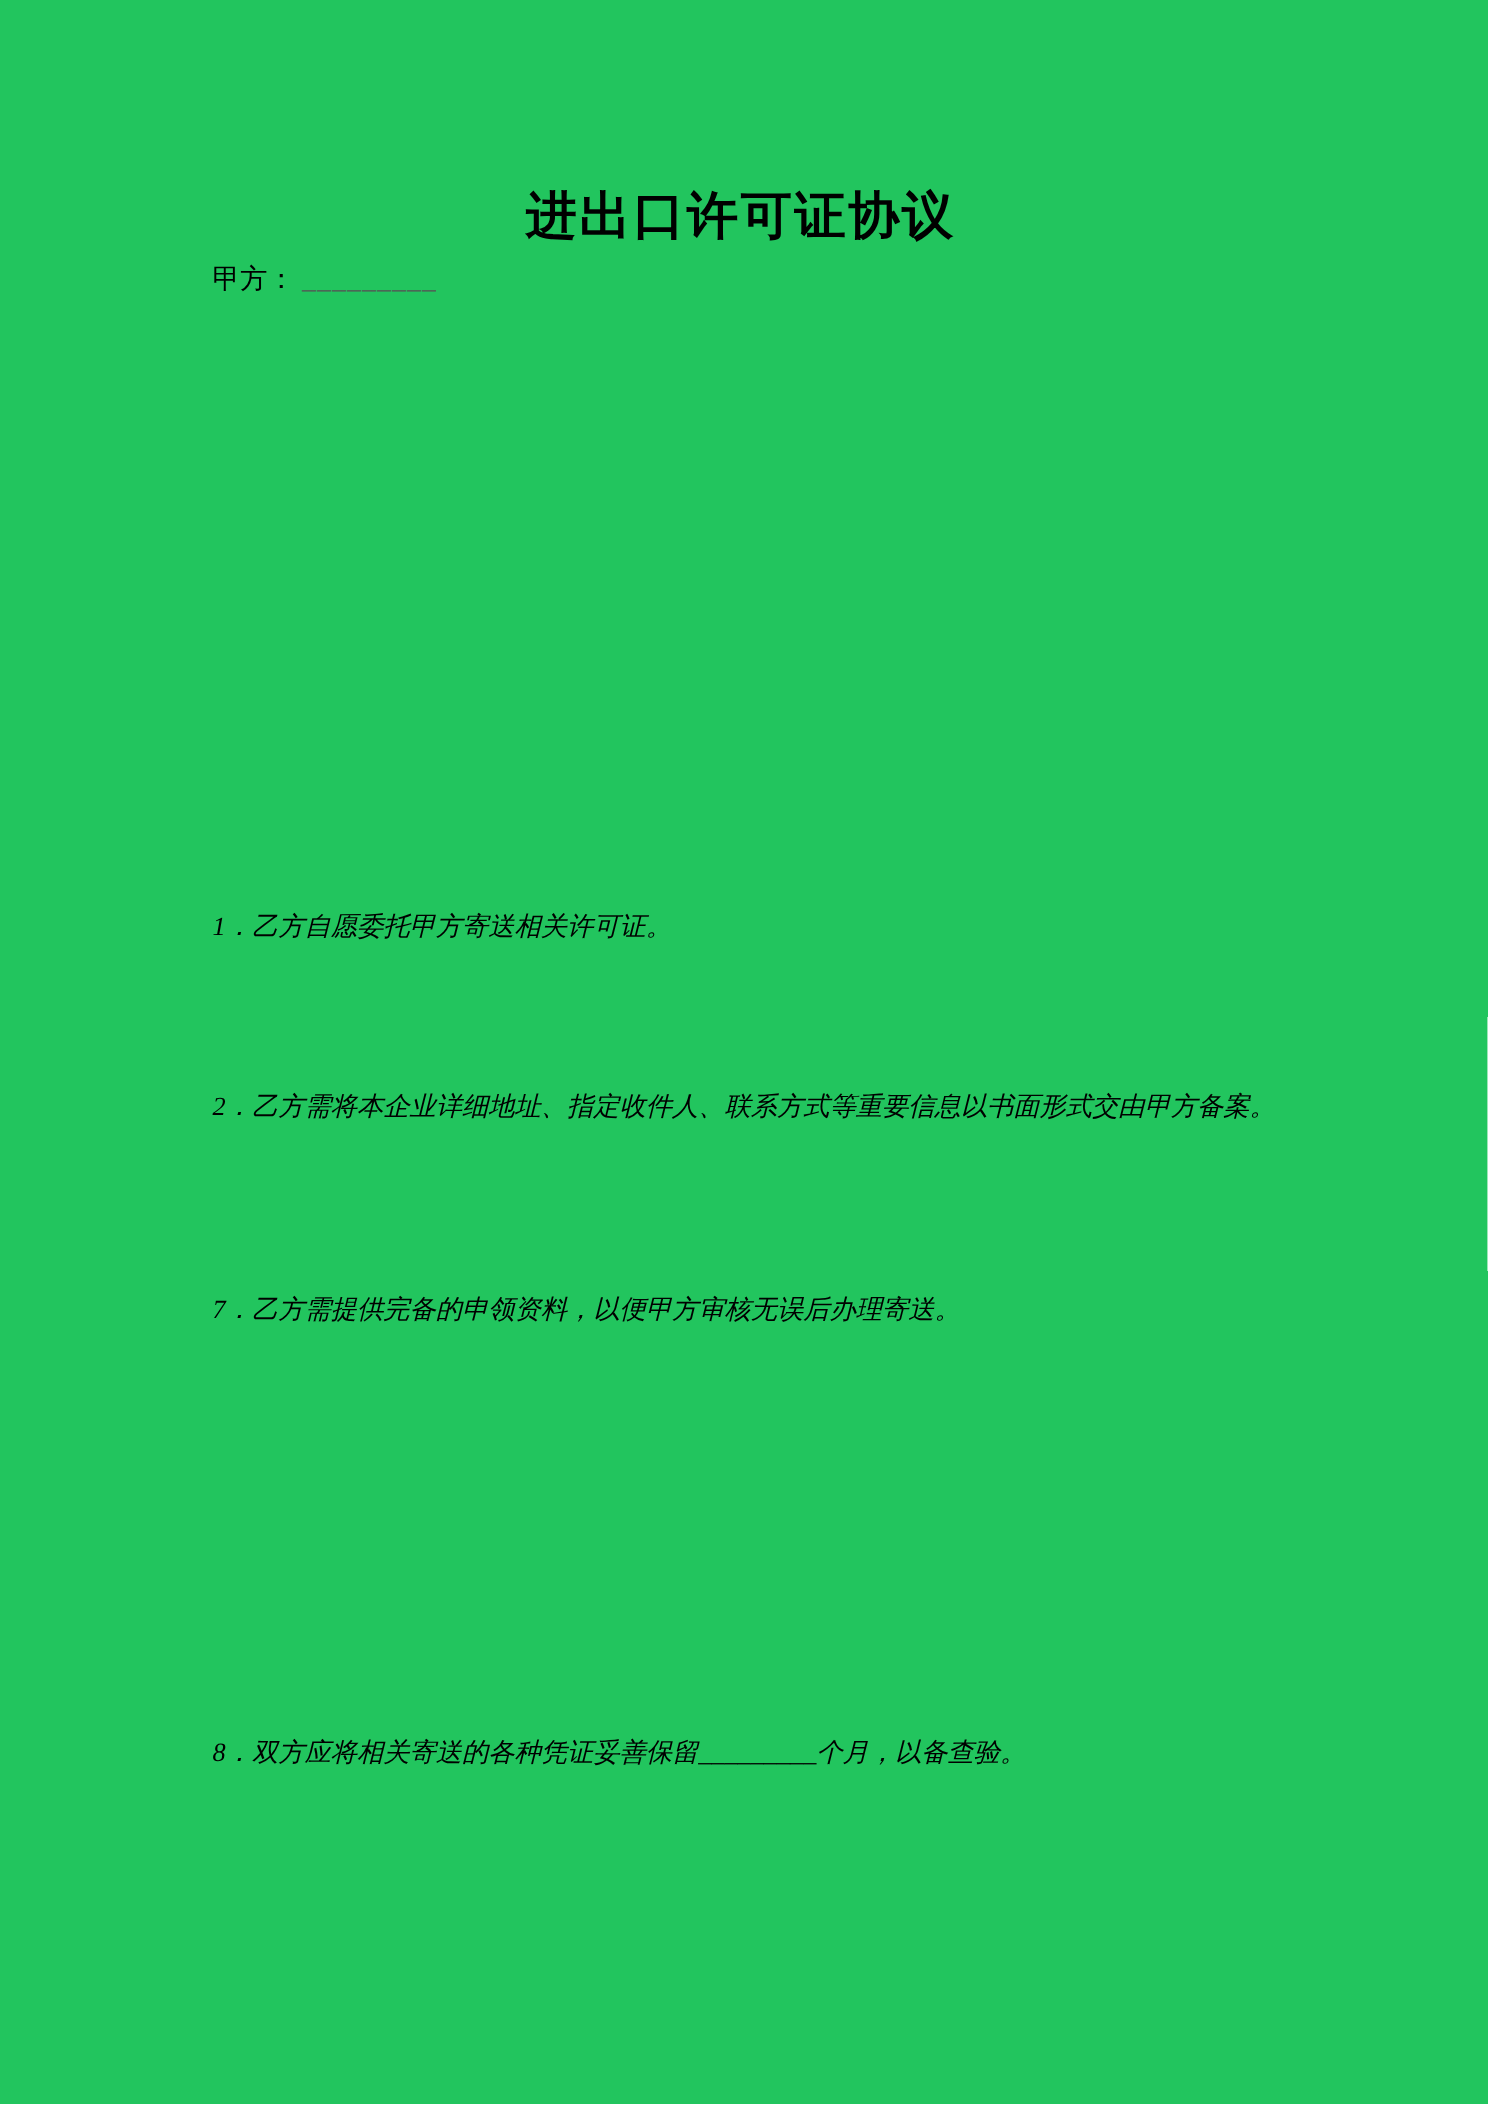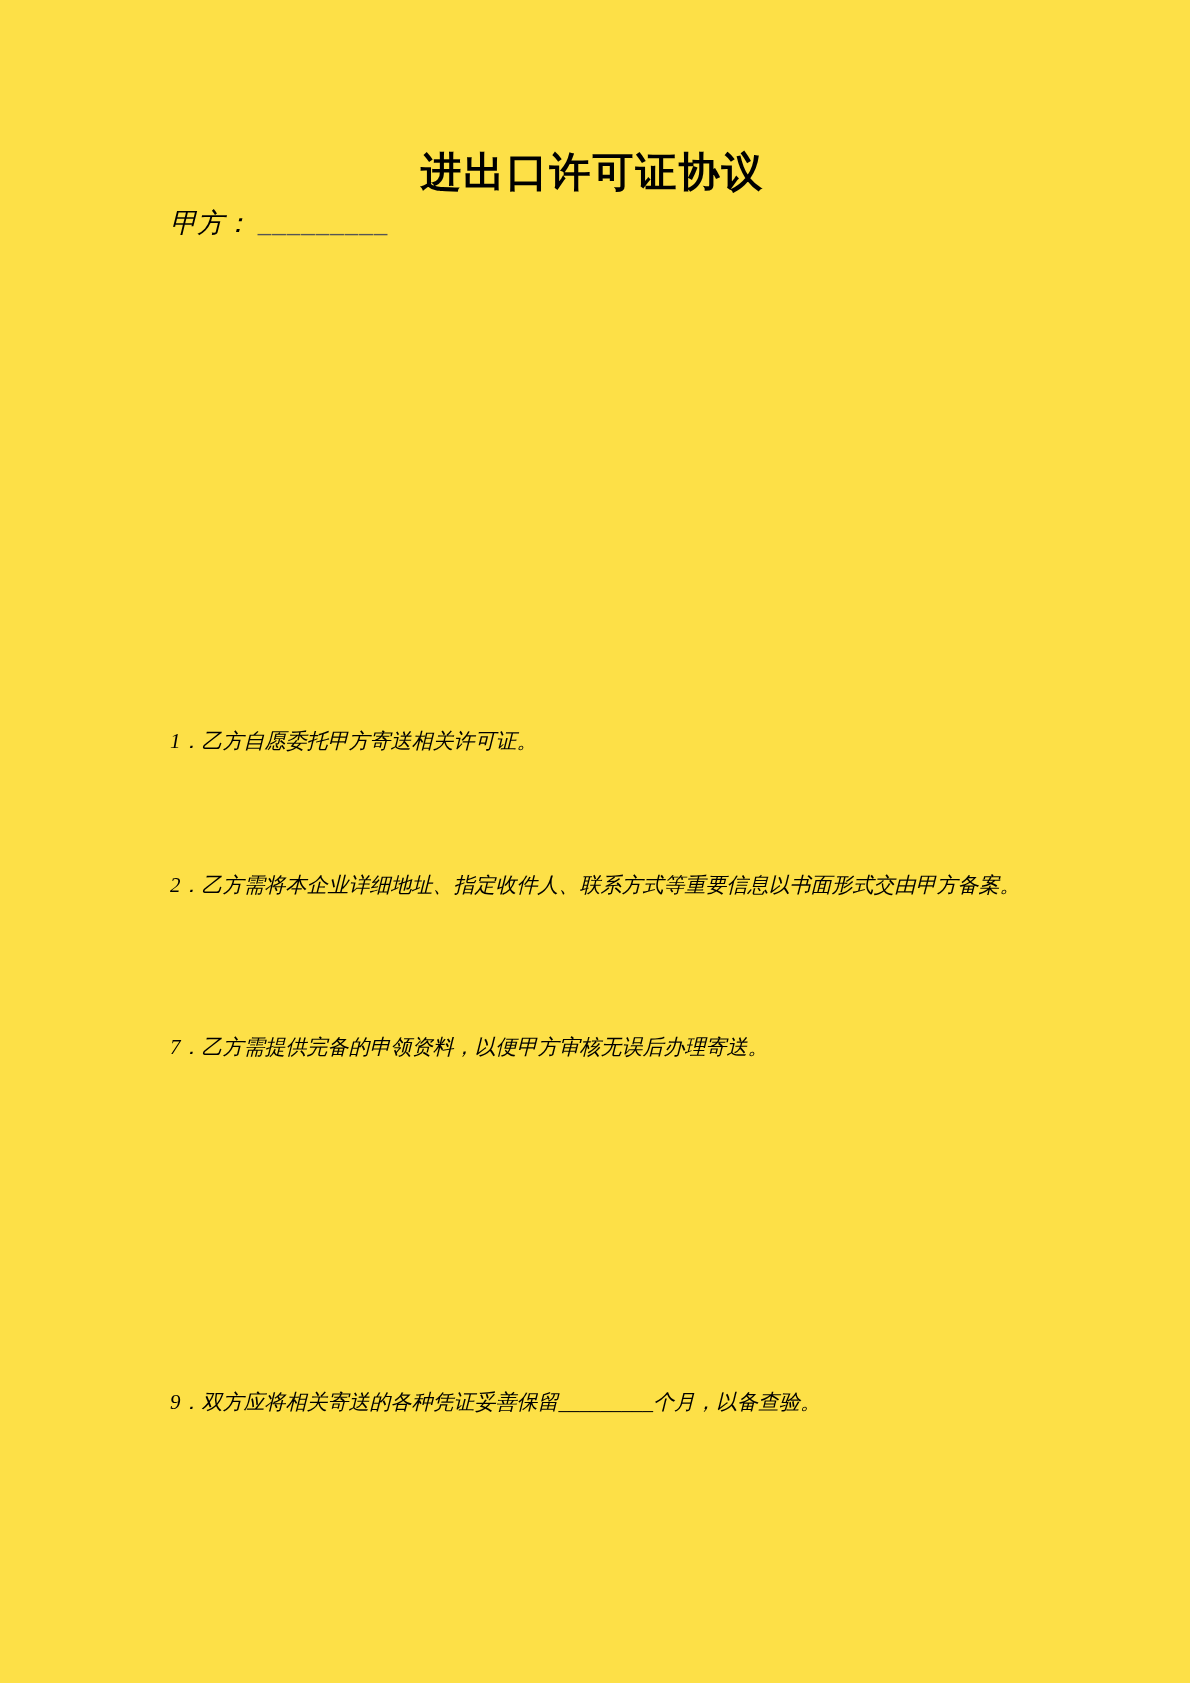--- a/index.html
+++ b/index.html
@@ -4,44 +4,43 @@
 <style>
   html, body {
     margin: 0;
     padding: 0;
     background: #ffffff;
   }
   .page {
     position: relative;
     width: 1190px;
     height: 1683px;
-    background: #fde047;
+    background: #22c55e;
     font-family: "Liberation Serif", "DejaVu Serif", serif;
     color: #000000;
     overflow: hidden;
   }
   .doc-title {
     position: absolute;
     left: 170px;
     width: 845px;
     top: 145px;
     text-align: center;
     font-size: 41px;
     font-weight: bold;
     letter-spacing: 2px;
     white-space: nowrap;
   }
   .party-line {
     position: absolute;
     left: 170px;
     width: 872px;
-    font-size: 27px;
+    font-size: 22px;
     line-height: 30px;
     white-space: nowrap;
-    font-style: italic;
   }
   .party-a { top: 208px; }
   .party-b { top: 301px; }
   .party-line .blank {
     color: #555555;
     letter-spacing: 1px;
   }
   .intro-para {
     position: absolute;
     left: 170px;
@@ -84,15 +83,15 @@
 
 
 
   <div class="clause clause-1">1．乙方自愿委托甲方寄送相关许可证。</div>
 
   <div class="clause clause-2">2．乙方需将本企业详细地址、指定收件人、联系方式等重要信息以书面形式交由甲方备案。</div>
 
   <div class="clause clause-3">7．乙方需提供完备的申领资料，以便甲方审核无误后办理寄送。</div>
 
 
-  <div class="clause clause-5">9．双方应将相关寄送的各种凭证妥善保留_________个月，以备查验。</div>
+  <div class="clause clause-5">8．双方应将相关寄送的各种凭证妥善保留_________个月，以备查验。</div>
 
 </div>
 
 </body></html>

